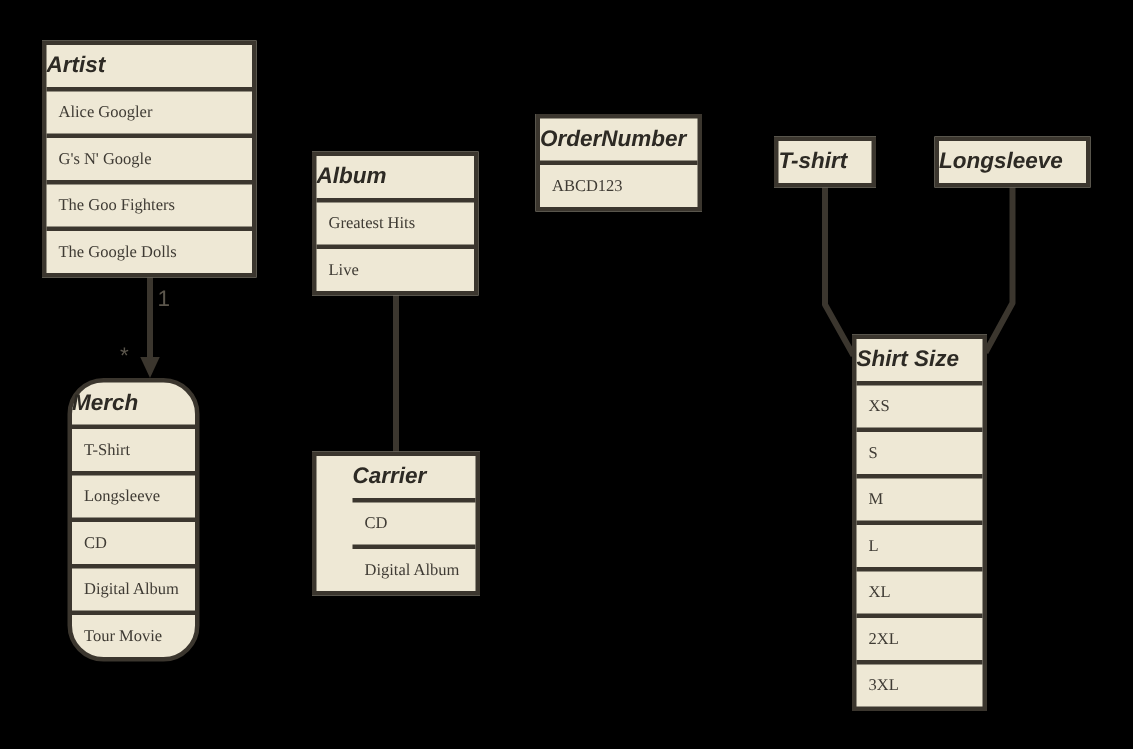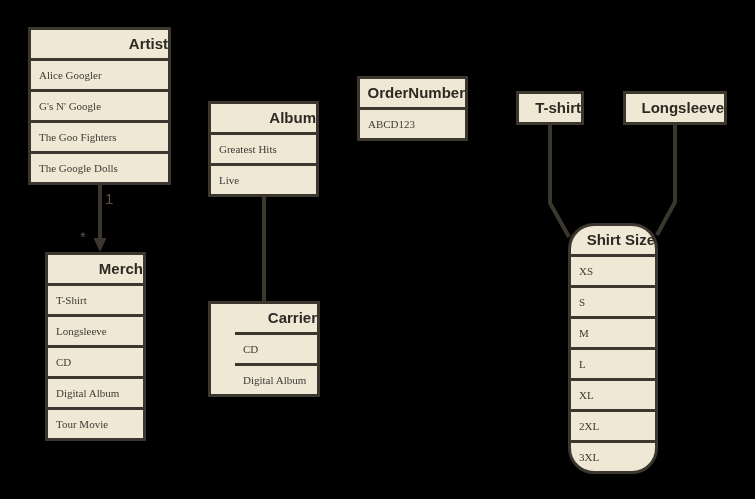--- a/index.html
+++ b/index.html
@@ -18,27 +18,28 @@
   }
   .node {
     position: absolute;
     background: #eee8d5;
     border: 3px solid #3b362e;
     box-sizing: border-box;
   }
   .node .hdr {
     height: 28px;
     line-height: 28px;
-    text-align: right;
+    text-align: left;
     font-weight: bold;
     font-size: 15px;
     color: #2d2a24;
     border-bottom: 3px solid #3b362e;
     white-space: nowrap;
     overflow: hidden;
+    font-style: italic;
   }
   .node .cell {
     height: 28px;
     line-height: 28px;
     font-size: 11px;
     color: #3f3b34;
     padding: 0 8px;
     border-bottom: 3px solid #3b362e;
     white-space: nowrap;
     overflow: hidden;
@@ -79,21 +80,21 @@
   </svg>
 
   <div class="node" style="left:28px; top:27px; width:143px;">
     <div class="hdr">Artist</div>
     <div class="cell">Alice Googler</div>
     <div class="cell">G's N' Google</div>
     <div class="cell">The Goo Fighters</div>
     <div class="cell">The Google Dolls</div>
   </div>
 
-  <div class="node" style="left:45px; top:252px; width:101px;">
+  <div class="node" style="left:45px; top:252px; width:88px;border-radius:24px;">
     <div class="hdr">Merch</div>
     <div class="cell">T-Shirt</div>
     <div class="cell">Longsleeve</div>
     <div class="cell">CD</div>
     <div class="cell">Digital Album</div>
     <div class="cell">Tour Movie</div>
   </div>
 
   <div class="node" style="left:208px; top:59px; width:111px;margin-top:42px;">
     <div class="hdr">Album</div>
@@ -113,21 +114,21 @@
   </div>
 
   <div class="node" style="left:516px; top:91px; width:68px;">
     <div class="hdr">T-shirt</div>
   </div>
 
   <div class="node" style="left:623px; top:91px; width:104px;">
     <div class="hdr">Longsleeve</div>
   </div>
 
-  <div class="node" style="left:568px; top:223px; width:90px;border-radius:26px;">
+  <div class="node" style="left:568px; top:223px; width:90px;">
     <div class="hdr">Shirt Size</div>
     <div class="cell">XS</div>
     <div class="cell">S</div>
     <div class="cell">M</div>
     <div class="cell">L</div>
     <div class="cell">XL</div>
     <div class="cell">2XL</div>
     <div class="cell">3XL</div>
   </div>
 

